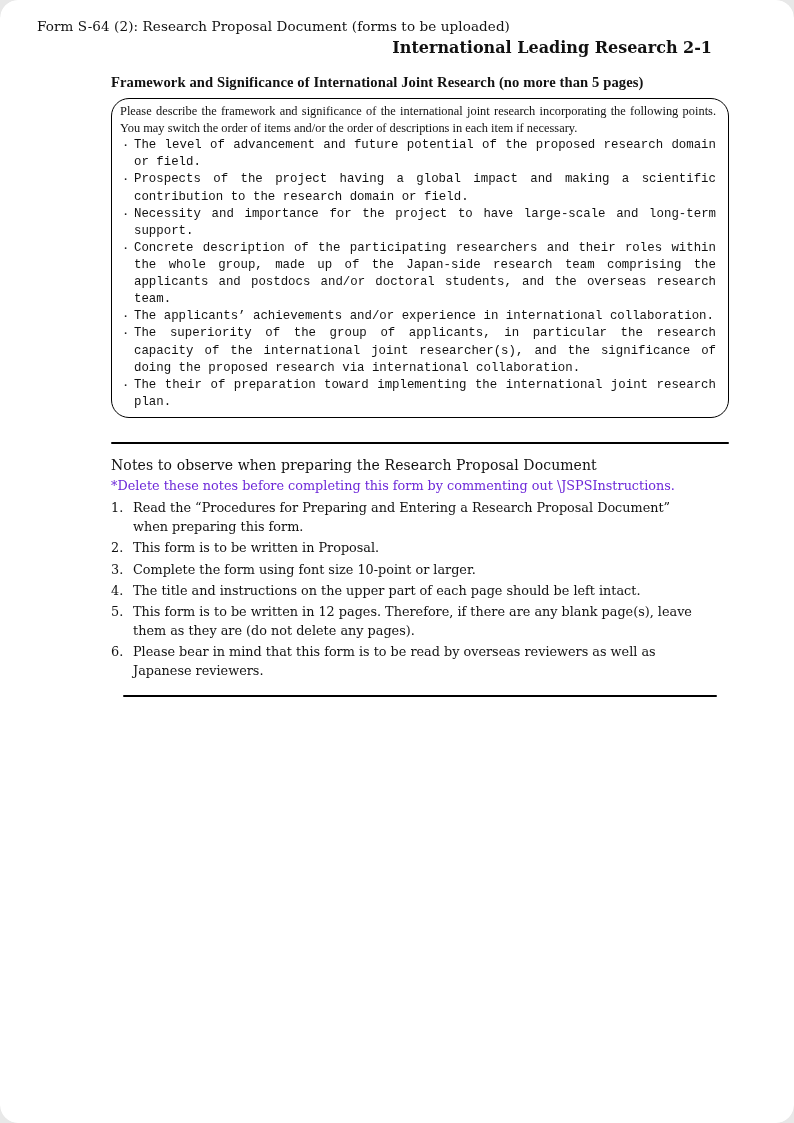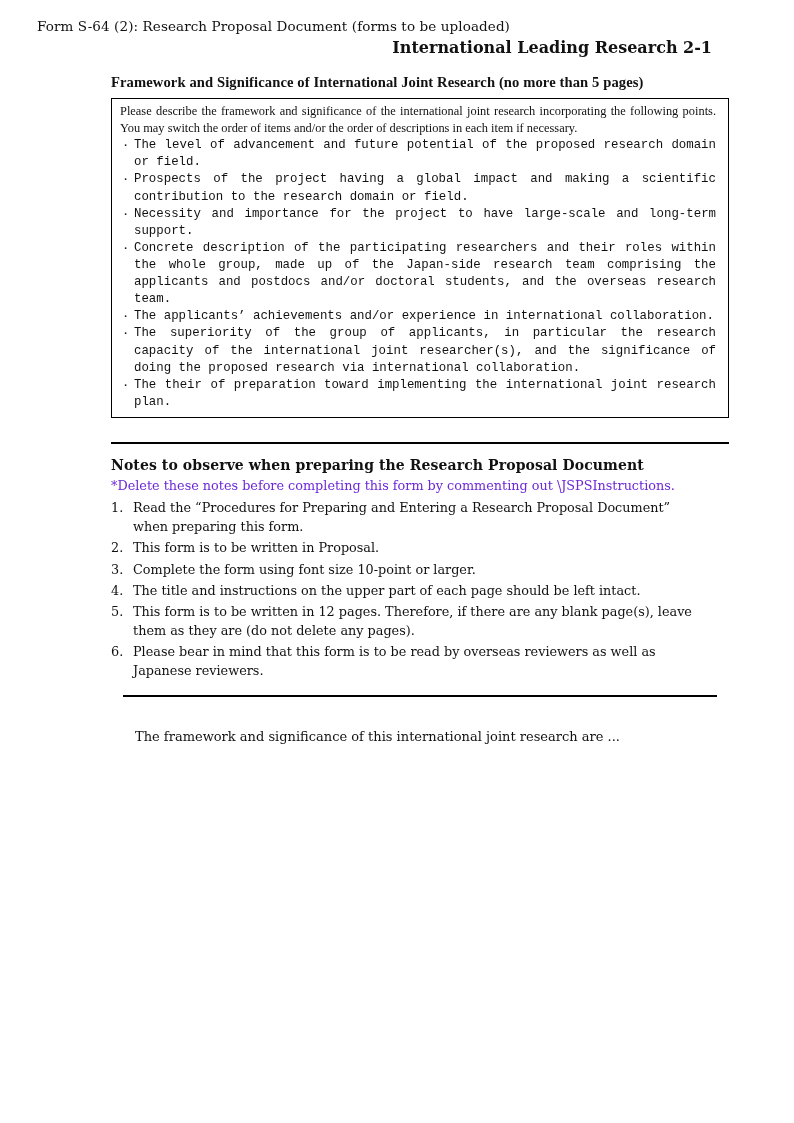--- a/index.html
+++ b/index.html
@@ -1,15 +1,15 @@
 <!DOCTYPE html>
 <html><head>
 <meta charset="utf-8">
 <style>
-  * { margin: 0; padding: 0; box-sizing: border-box; }
+  * { margin: 0; padding: 0; box-sizing: border-box; border-radius: 18px; }
   html, body { background: #e8e8e8; }
   .page {
     position: relative;
     width: 794px;
     height: 1123px;
     margin: 0 auto;
     background: #ffffff;
     font-family: "Liberation Serif", "DejaVu Serif", serif;
     color: #111;
     overflow: hidden;
@@ -69,21 +69,21 @@
     width: 100%;
     margin: 0;
   }
   .rule-bottom {
     width: 96%;
     margin-left: 2%;
     margin-top: 14px;
   }
   .notes-title {
     font-size: 14px;
-    font-weight: bold;
+    font-weight: normal;
     margin-top: 13px;
     letter-spacing: 0.1px;
   }
   .notes-warning {
     font-size: 12.8px;
     margin-top: 5px;
     color: #6d28d9;
   }
   .notes-list {
     margin-top: 5px;
@@ -181,16 +181,15 @@
         </div>
         <div class="note-item">
           <span class="note-num">6.</span>
           <span class="note-text">Please bear in mind that this form is to be read by overseas reviewers as well as Japanese reviewers.</span>
         </div>
       </div>
 
       <hr class="rule rule-bottom">
     </div>
 
-    <div class="body-paragraph">The framework and significance of this international joint research are ...</div>
 
   </div>
 </div>
 
 </body></html>

